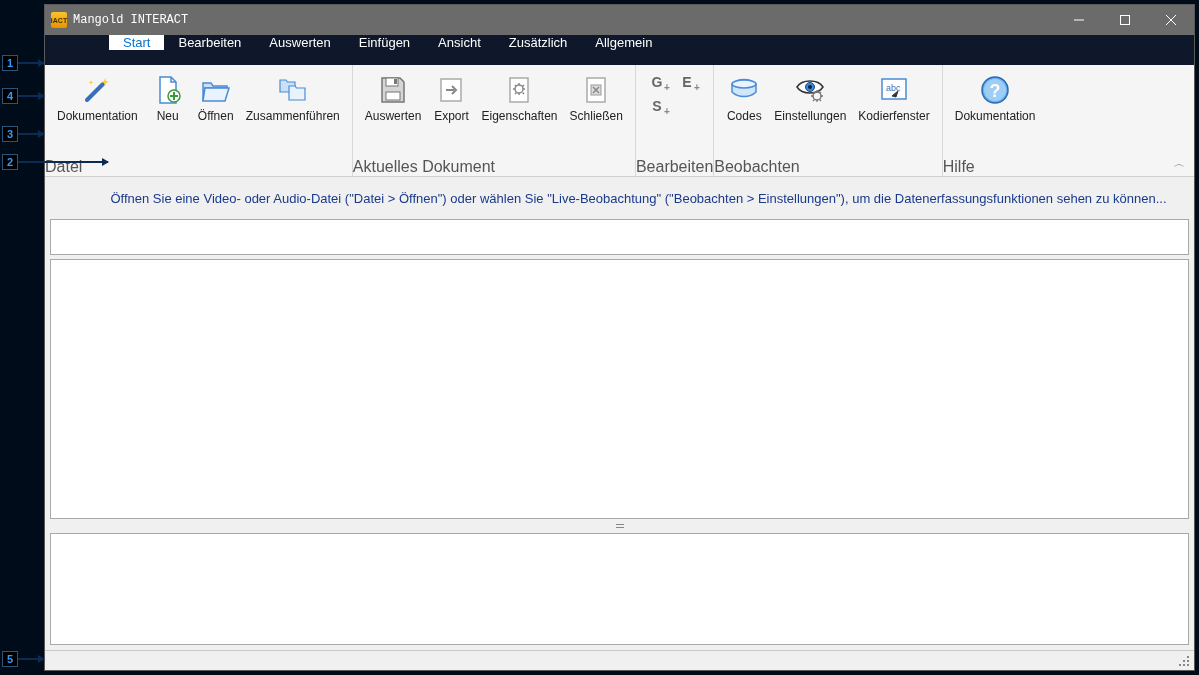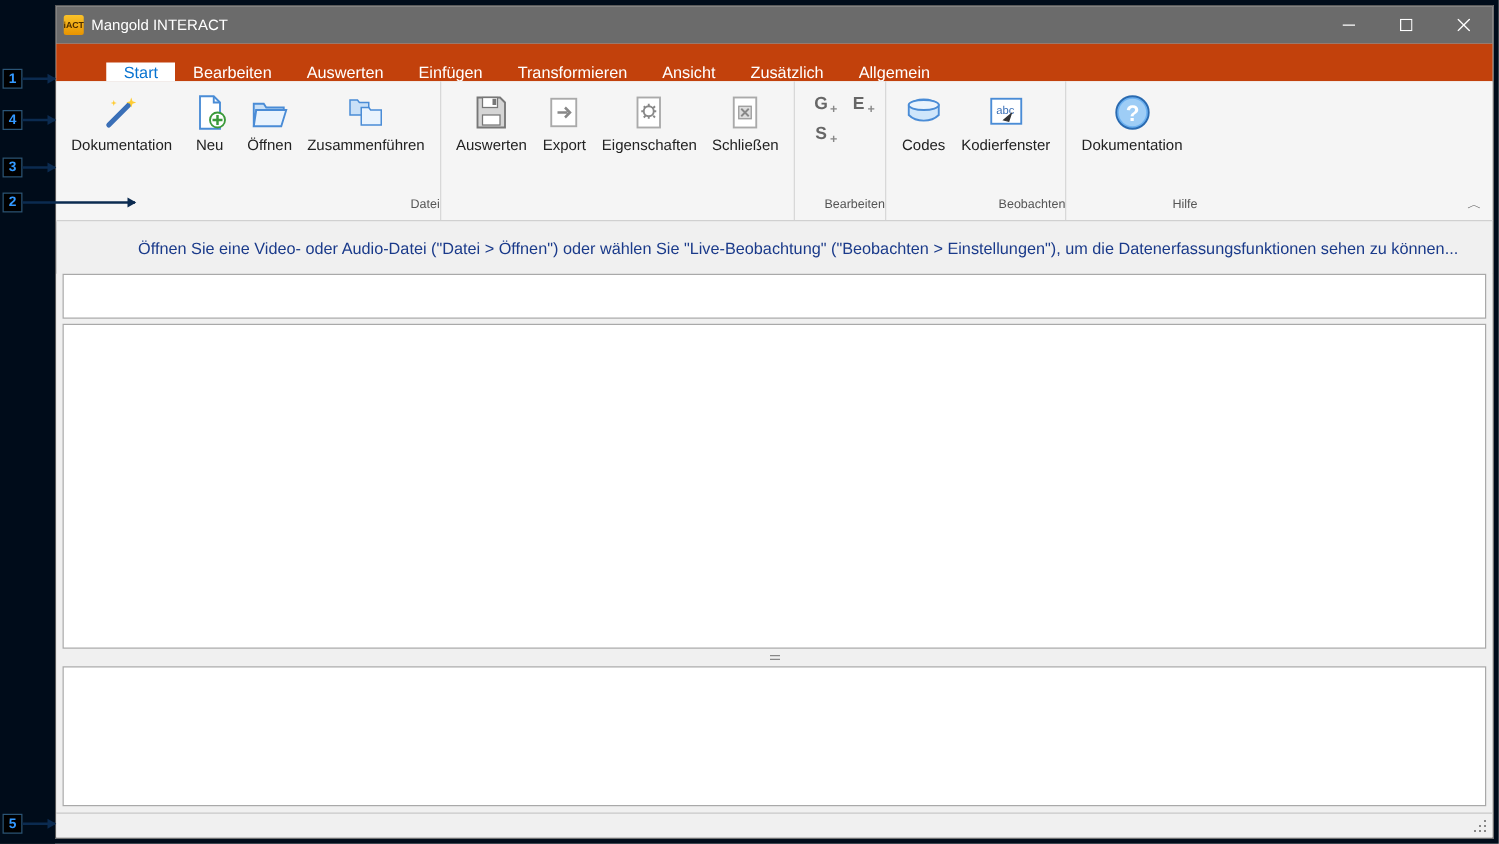--- a/index.html
+++ b/index.html
@@ -12,36 +12,36 @@
 .annot-arrow { width: 26px; height: 2px; background: #0b2b50; position: relative; }
 .annot-arrow::after { content: ""; position: absolute; right: -1px; top: -3px; width: 0; height: 0; border-left: 7px solid #0b2b50; border-top: 4px solid transparent; border-bottom: 4px solid transparent; }
 .annot-arrow.long { width: 90px; }
 
 
 .window { position: absolute; left: 44px; top: 4px; width: 1151px; height: 667px; background: #f0f0f0; border: 1px solid #5a5a5a; display: flex; flex-direction: column; }
 
 
 .titlebar { height: 30px; background: #6b6b6b; display: flex; align-items: center; color: #fff; font-size: 12px; }
 .title-icon { width: 16px; height: 16px; margin: 0 6px; background: linear-gradient(#f9c22a,#e89400); border-radius: 2px; display:flex; align-items:center; justify-content:center; font-size:7px; font-weight:bold; color:#4a2c00; }
-.title-text { flex: 0 0 auto; }
+.title-text { flex: 0 0 auto; font-family: Liberation Mono, monospace; }
 .title-spacer { flex: 1; }
 .win-btn { width: 46px; height: 30px; display: flex; align-items: center; justify-content: center; color: #fff; font-family: "Segoe MDL2 Assets", sans-serif; font-size: 10px; }
 .win-btn svg { stroke: #fff; stroke-width: 1; fill: none; }
 
 
-.tabrow { height: 30px; background: #c2410c; display: flex; align-items: flex-end; padding-left: 40px; }
+.tabrow { height: 30px; background: #0f172a; display: flex; align-items: flex-start; padding-left: 64px; }
 .tab { padding: 0 14px; display: flex; align-items: center; color: #fff; font-size: 13px; }
 .tab.active { background: #fff; color: #0873d0; }
 
 
 .ribbon { height: 112px; background: #f5f5f5; border-bottom: 1px solid #d0d0d0; display: flex; position: relative; }
 .ribbon-collapse { position: absolute; right: 10px; bottom: 6px; color: #555; font-size: 11px; }
 .rgroup { display: flex; flex-direction: column; border-right: 1px solid #d8d8d8; }
 .rgroup-body { flex: 1; display: flex; align-items: flex-start; padding: 4px 6px 0 6px; }
-.rgroup-label { height: 18px; text-align: right; font-size: 10px; color: #555; padding-bottom: 2px; }
+.rgroup-label { height: 18px; text-align: left; font-size: 16px; color: #555; padding-bottom: 2px; }
 .rbtn { display: flex; flex-direction: column; align-items: center; justify-content: space-between; padding: 2px 6px; min-width: 48px; }
 .rbtn .icon-wrap { height: 38px; display: flex; align-items: center; justify-content: center; }
 .rbtn .lbl { font-size: 12px; color: #222; text-align: center; max-width: 120px; white-space: nowrap; }
 .icon-svg { width: 32px; height: 32px; }
 
 
 .mini-stack { display:flex; flex-direction:column; gap:2px; padding-top:2px; }
 .mini-pill { width:26px; height:22px; display:flex; align-items:center; justify-content:center; position:relative; }
 .mini-letter { font-weight:bold; font-size:14px; color:#666; }
 .mini-plus { position:absolute; right:0px; bottom:0px; color:#888; font-size:10px; font-weight:bold; }
@@ -116,21 +116,20 @@
           <line x1="10" y1="0" x2="0" y2="10"></line>
         </svg>
       </div>
   </div>
 
   <div class="tabrow">
     <div class="tab active">Start</div>
     <div class="tab">Bearbeiten</div>
     <div class="tab">Auswerten</div>
     <div class="tab">Einfügen</div>
-    <div class="tab">Transformieren</div>
     <div class="tab">Ansicht</div>
     <div class="tab">Zusätzlich</div>
     <div class="tab">Allgemein</div>
   </div>
 
   <div class="ribbon">
 
     <div class="rgroup">
       <div class="rgroup-body">
         <div class="rbtn">
@@ -212,20 +211,21 @@
           <div class="icon-wrap">
               <svg class="icon-svg" viewBox="0 0 32 32">
                 <rect x="7" y="4" width="18" height="24" fill="#fff" stroke="#aaa" stroke-width="1.5"></rect>
                 <rect x="11" y="11" width="10" height="10" fill="#ddd" stroke="#999"></rect>
                 <path d="M13 13l6 6M19 13l-6 6" stroke="#888" stroke-width="1.5"></path>
               </svg>
             </div>
           <span class="lbl">Schließen</span>
         </div>
       </div>
+      <div class="rgroup-label">Aktuelles Dokument</div>
     </div>
 
     <div class="rgroup">
       <div class="rgroup-body" style="padding:4px 8px 0 8px;">
         <div class="mini-stack">
           <div style="display:flex; gap:4px;">
             <div class="mini-pill">
                 <span class="mini-letter">G</span>
                 <span class="mini-plus">+</span>
               </div>
@@ -252,20 +252,32 @@
               <svg class="icon-svg" viewBox="0 0 32 32">
                 <path d="M4 10c6-6 18-6 24 0v8c-6 6-18 6-24 0z" fill="#cfe6fb" stroke="#4a8cd6" stroke-width="1.5"></path>
                 <ellipse cx="16" cy="10" rx="12" ry="4" fill="#e9f3fd" stroke="#4a8cd6" stroke-width="1.5"></ellipse>
               </svg>
             </div>
           <span class="lbl">Codes</span>
         </div>
         <div class="rbtn">
           <div class="icon-wrap">
               <svg class="icon-svg" viewBox="0 0 32 32">
+                <path d="M3 13c5-8 21-8 26 0-5 8-21 8-26 0z" fill="#fff" stroke="#333" stroke-width="1.5"></path>
+                <circle cx="16" cy="13" r="4.5" fill="#3a8ad6" stroke="#1a4a8a"></circle>
+                <circle cx="16" cy="13" r="2" fill="#123"></circle>
+                <circle cx="23" cy="22" r="4" fill="none" stroke="#777" stroke-width="1.5"></circle>
+                <path d="M23 16v2M23 26v2M17 22h2M27 22h2M19 18l1.4 1.4M25.6 25.6L27 27M27 18l-1.4 1.4M19 27l1.4-1.4" stroke="#777" stroke-width="1.3"></path>
+              </svg>
+            </div>
+          <span class="lbl">Einstellungen</span>
+        </div>
+        <div class="rbtn">
+          <div class="icon-wrap">
+              <svg class="icon-svg" viewBox="0 0 32 32">
                 <rect x="4" y="5" width="24" height="20" fill="#fff" stroke="#4a8cd6" stroke-width="1.5"></rect>
                 <text x="8" y="17" font-size="9" fill="#3a6fb7" font-family="Arial">abc</text>
                 <path d="M14 22l6-5-2 6z" fill="#333" stroke="#333"></path>
               </svg>
             </div>
           <span class="lbl">Kodierfenster</span>
         </div>
       </div>
       <div class="rgroup-label">Beobachten</div>
     </div>

